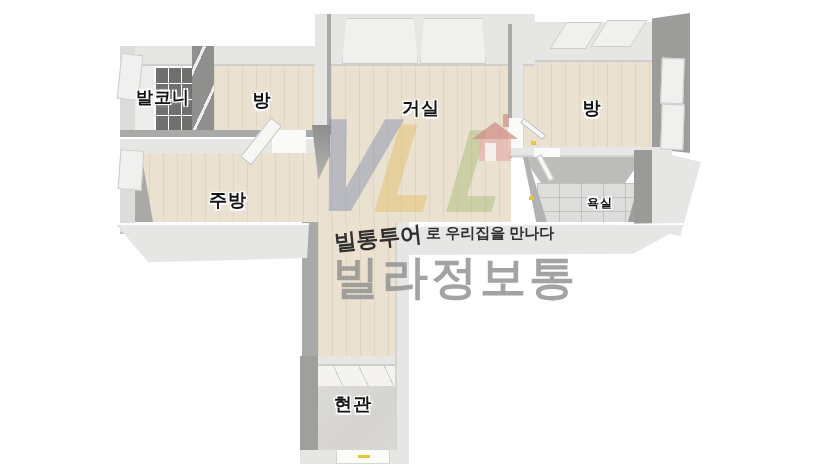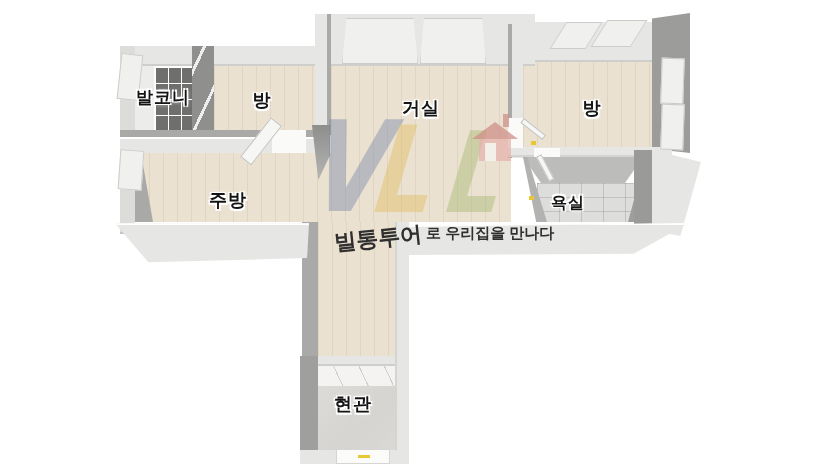--- a/index.html
+++ b/index.html
@@ -152,22 +152,23 @@
     <div class="abs" style="left:31px;top:2px;width:6px;height:13px;background:var(--house-roof);"></div>
     <div class="abs" style="left:0;top:10px;width:0;height:0;border-left:23px solid transparent;border-right:23px solid transparent;border-bottom:17px solid var(--house-roof);"></div>
     <div class="abs" style="left:7px;top:27px;width:32px;height:22px;background:var(--house-body);"></div>
     <div class="abs" style="left:13px;top:31px;width:11px;height:18px;background:#f7f6f4;"></div>
   </div>
 
   <div class="wm-tagline" style="left:336px;top:224px;">
     <span class="bold-part">빌통투어</span>
     <span class="rest-part">로 우리집을 만나다</span>
   </div>
+  <div class="wm-logo" style="left:333px;top:254px;">빌라정보통</div>
 
   <div class="room-label" style="left:163px;top:97px;font-size:17px;">발코니</div>
   <div class="room-label" style="left:262px;top:100px;">방</div>
   <div class="room-label" style="left:421px;top:108px;">거실</div>
   <div class="room-label" style="left:592px;top:108px;">방</div>
   <div class="room-label" style="left:228px;top:200px;text-align:center;">주방</div>
-  <div class="room-label" style="left:568px;top:203px;font-size:16px;">욕실</div>
+  <div class="room-label" style="left:600px;top:203px;font-size:12px;">욕실</div>
   <div class="room-label" style="left:353px;top:404px;">현관</div>
 
 </div>
 
 </body></html>

